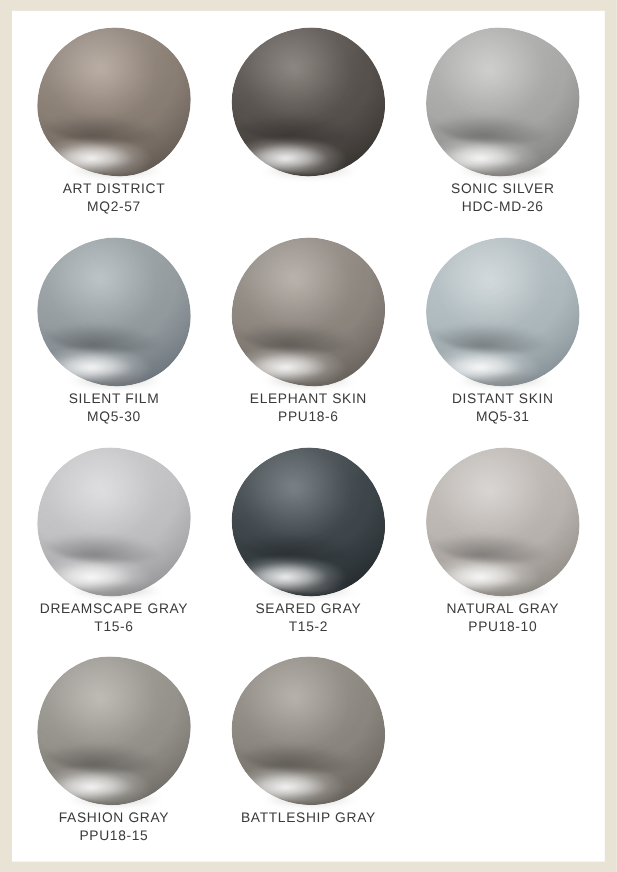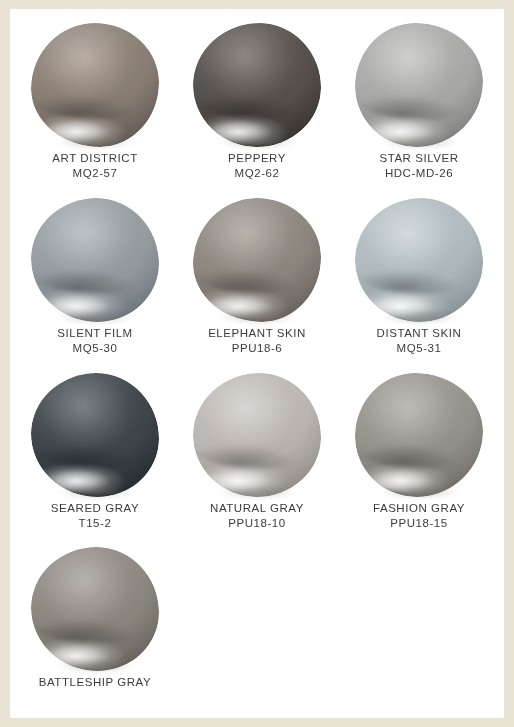--- a/index.html
+++ b/index.html
@@ -179,38 +179,34 @@
     <div class="swatch-cell">
       <div class="blob-wrap">
         <div class="blob shape-b">
           <div class="fill" style="background: radial-gradient(78% 70% at 42% 30%, rgb(111, 104, 98) 0%, rgb(88, 82, 78) 46%, rgb(88, 82, 78) 62%, rgb(62, 58, 54) 100%);"></div>
             <div class="sheen"></div>
             <div class="crease"></div>
             <div class="gloss"></div>
         </div>
         <div class="blob-shadow"></div>
       </div>
-      <div class="swatch-label" style="color: rgb(59, 59, 59);">
-        <span class="swatch-name">PEPPERY</span>
-        <span class="swatch-code">MQ2-62</span>
-      </div>
     </div>
 
     <div class="swatch-cell">
       <div class="blob-wrap">
         <div class="blob shape-c">
           <div class="fill" style="background: radial-gradient(78% 70% at 42% 30%, rgb(194, 194, 192) 0%, rgb(170, 170, 168) 46%, rgb(170, 170, 168) 62%, rgb(140, 140, 138) 100%);"></div>
             <div class="sheen"></div>
             <div class="crease"></div>
             <div class="gloss"></div>
         </div>
         <div class="blob-shadow"></div>
       </div>
       <div class="swatch-label" style="color: rgb(59, 59, 59);">
-        <span class="swatch-name">STAR SILVER</span>
+        <span class="swatch-name">SONIC SILVER</span>
         <span class="swatch-code">HDC-MD-26</span>
       </div>
     </div>
 
     <div class="swatch-cell">
       <div class="blob-wrap">
         <div class="blob shape-d">
           <div class="fill" style="background: radial-gradient(78% 70% at 42% 30%, rgb(172, 180, 184) 0%, rgb(150, 158, 162) 46%, rgb(150, 158, 162) 62%, rgb(121, 130, 138) 100%);"></div>
             <div class="sheen"></div>
             <div class="crease"></div>
@@ -249,20 +245,35 @@
             <div class="gloss"></div>
         </div>
         <div class="blob-shadow"></div>
       </div>
       <div class="swatch-label" style="color: rgb(59, 59, 59);">
         <span class="swatch-name">DISTANT SKIN</span>
         <span class="swatch-code">MQ5-31</span>
       </div>
     </div>
 
+    <div class="swatch-cell">
+      <div class="blob-wrap">
+        <div class="blob shape-c">
+          <div class="fill" style="background: radial-gradient(78% 70% at 42% 30%, rgb(214, 214, 216) 0%, rgb(195, 195, 197) 46%, rgb(195, 195, 197) 62%, rgb(165, 165, 168) 100%);"></div>
+            <div class="sheen"></div>
+            <div class="crease"></div>
+            <div class="gloss"></div>
+        </div>
+        <div class="blob-shadow"></div>
+      </div>
+      <div class="swatch-label" style="color: rgb(59, 59, 59);">
+        <span class="swatch-name">DREAMSCAPE GRAY</span>
+        <span class="swatch-code">T15-6</span>
+      </div>
+    </div>
 
     <div class="swatch-cell">
       <div class="blob-wrap">
         <div class="blob shape-d">
           <div class="fill" style="background: radial-gradient(78% 70% at 42% 30%, rgb(87, 96, 102) 0%, rgb(63, 71, 76) 46%, rgb(63, 71, 76) 62%, rgb(42, 49, 53) 100%);"></div>
             <div class="sheen"></div>
             <div class="crease"></div>
             <div class="gloss"></div>
         </div>
         <div class="blob-shadow"></div>

